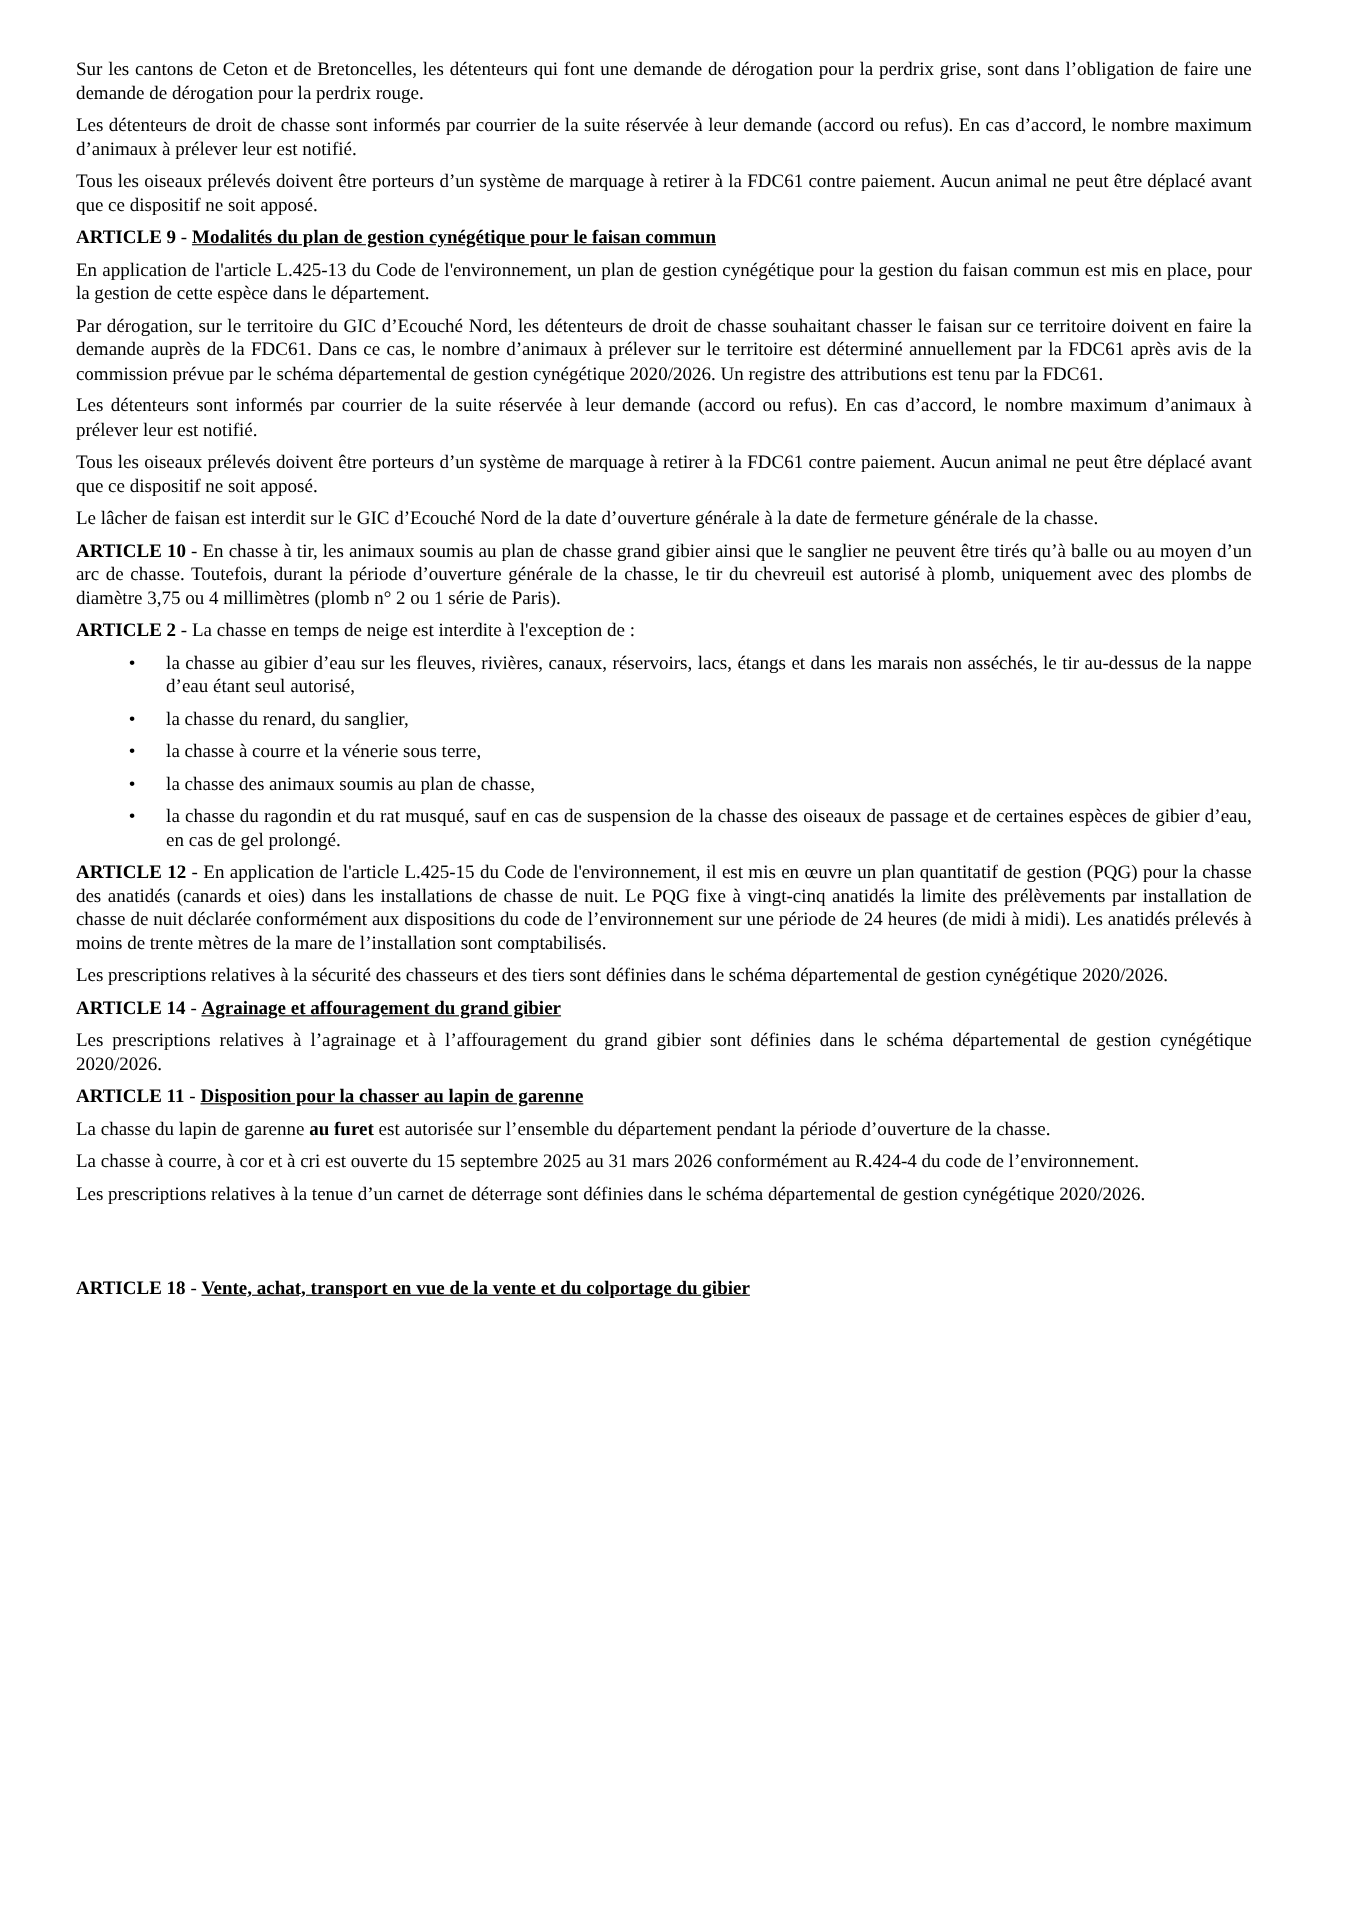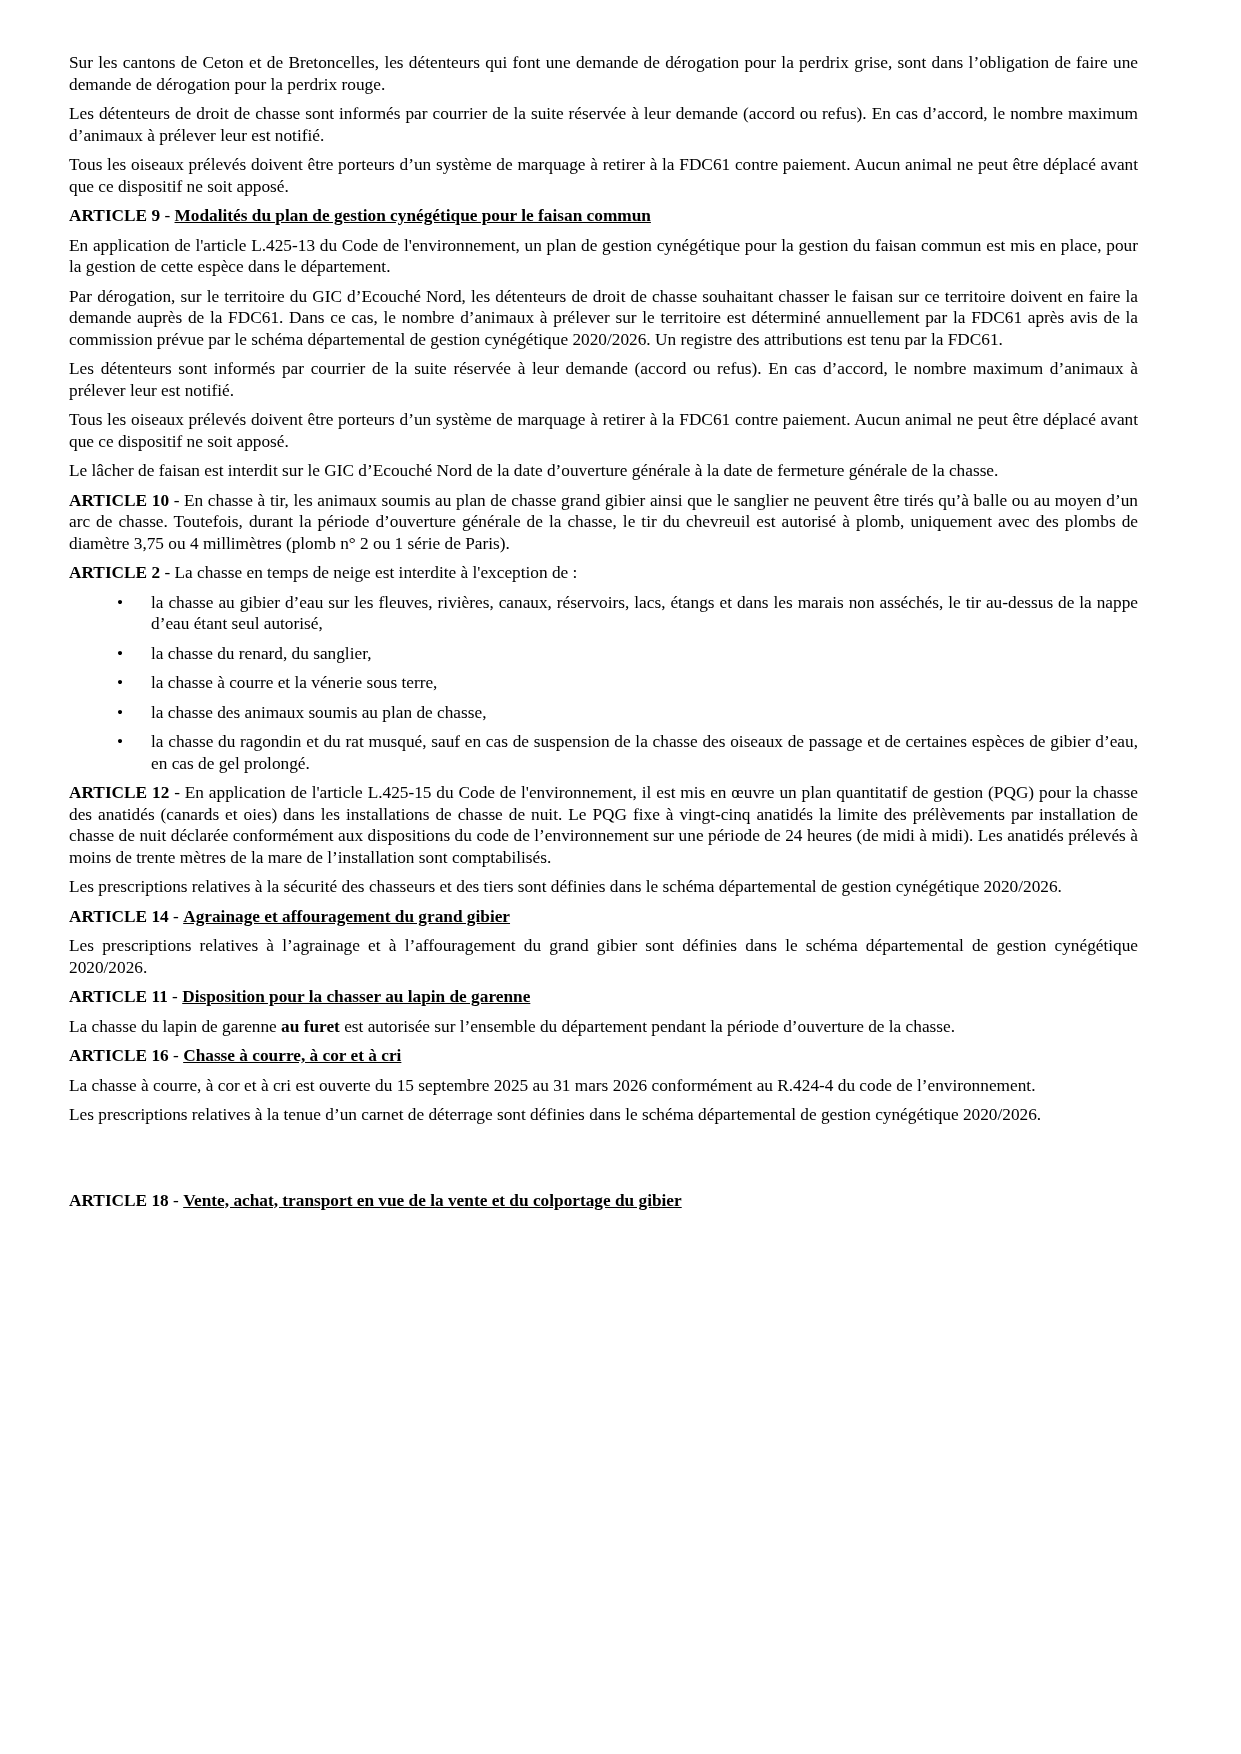--- a/index.html
+++ b/index.html
@@ -66,21 +66,20 @@
     <p class="head"><span class="num">ARTICLE 14</span><span> - </span><span class="title">Agrainage et affouragement du grand gibier</span></p>
     <p>Les prescriptions relatives à l’agrainage et à l’affouragement du grand gibier sont définies dans le schéma départemental de gestion cynégétique 2020/2026.</p>
   </section>
 
   <section>
     <p class="head"><span class="num">ARTICLE 11</span><span> - </span><span class="title">Disposition pour la chasser au lapin de garenne</span></p>
     <p><span>La chasse du lapin de garenne </span><span class="b">au furet</span><span> est autorisée sur l’ensemble du département pendant la période d’ouverture de la chasse.</span></p>
   </section>
 
   <section>
-    <p class="head"><span class="num">ARTICLE 16</span><span> - </span><span class="title">Chasse à courre, à cor et à cri</span></p>
     <p>La chasse à courre, à cor et à cri est ouverte du 15 septembre 2025 au 31 mars 2026 conformément au R.424-4 du code de l’environnement.</p>
   </section>
 
   <section>
     <p>Les prescriptions relatives à la tenue d’un carnet de déterrage sont définies dans le schéma départemental de gestion cynégétique 2020/2026.</p>
   </section>
 
   <section class="gap18">
     <p class="head"><span class="num">ARTICLE 18</span><span> - </span><span class="title">Vente, achat, transport en vue de la vente et du colportage du gibier</span></p>
   </section>

